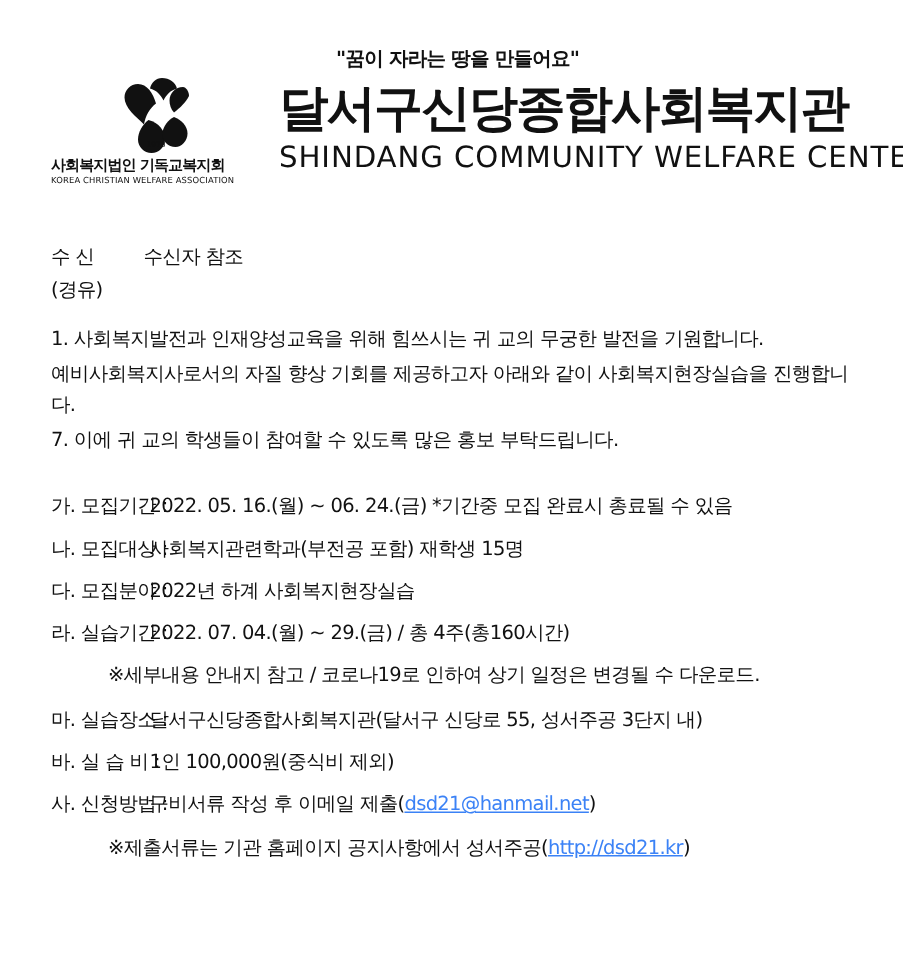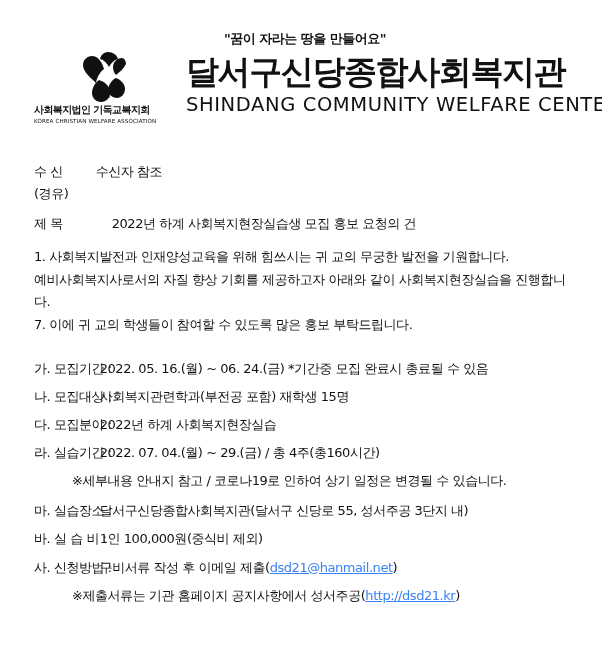--- a/index.html
+++ b/index.html
@@ -167,24 +167,20 @@
 
     <div class="field-row">
       <span class="fl">수   신</span>
       <span class="gap-sm">수신자 참조</span>
     </div>
 
     <div class="field-row">
       <span>(경유)</span>
     </div>
 
-    <div class="subject-row">
-      <span class="fl">제   목</span>
-      <span class="subject-text">2022년 하계 사회복지현장실습생 모집 홍보 요청의 건</span>
-    </div>
 
     <div class="para">
       <p>1. 사회복지발전과 인재양성교육을 위해 힘쓰시는 귀 교의 무궁한 발전을 기원합니다.</p>
       <p>예비사회복지사로서의 자질 향상 기회를 제공하고자 아래와 같이 사회복지현장실습을 진행합니다.</p>
       <p>7. 이에 귀 교의 학생들이 참여할 수 있도록 많은 홍보 부탁드립니다.</p>
     </div>
 
     <div class="items">
 
       <div class="item">
@@ -200,21 +196,21 @@
       <div class="item">
         <span class="mk">다. 모집분야 :</span>
         <span>2022년 하계 사회복지현장실습</span>
       </div>
 
       <div class="item">
         <span class="mk">라. 실습기간 :</span>
         <span>2022. 07. 04.(월) ~ 29.(금) / 총 4주(총160시간)</span>
       </div>
 
-      <div class="note">※세부내용 안내지 참고 / 코로나19로 인하여 상기 일정은 변경될 수 있습니다.</div>
+      <div class="note">※세부내용 안내지 참고 / 코로나19로 인하여 상기 일정은 변경될 수 다운로드.</div>
 
       <div class="item">
         <span class="mk">마. 실습장소 :</span>
         <span>달서구신당종합사회복지관(달서구 신당로 55, 성서주공 3단지 내)</span>
       </div>
 
       <div class="item">
         <span class="mk">바. 실 습 비 :</span>
         <span>1인 100,000원(중식비 제외)</span>
       </div>

